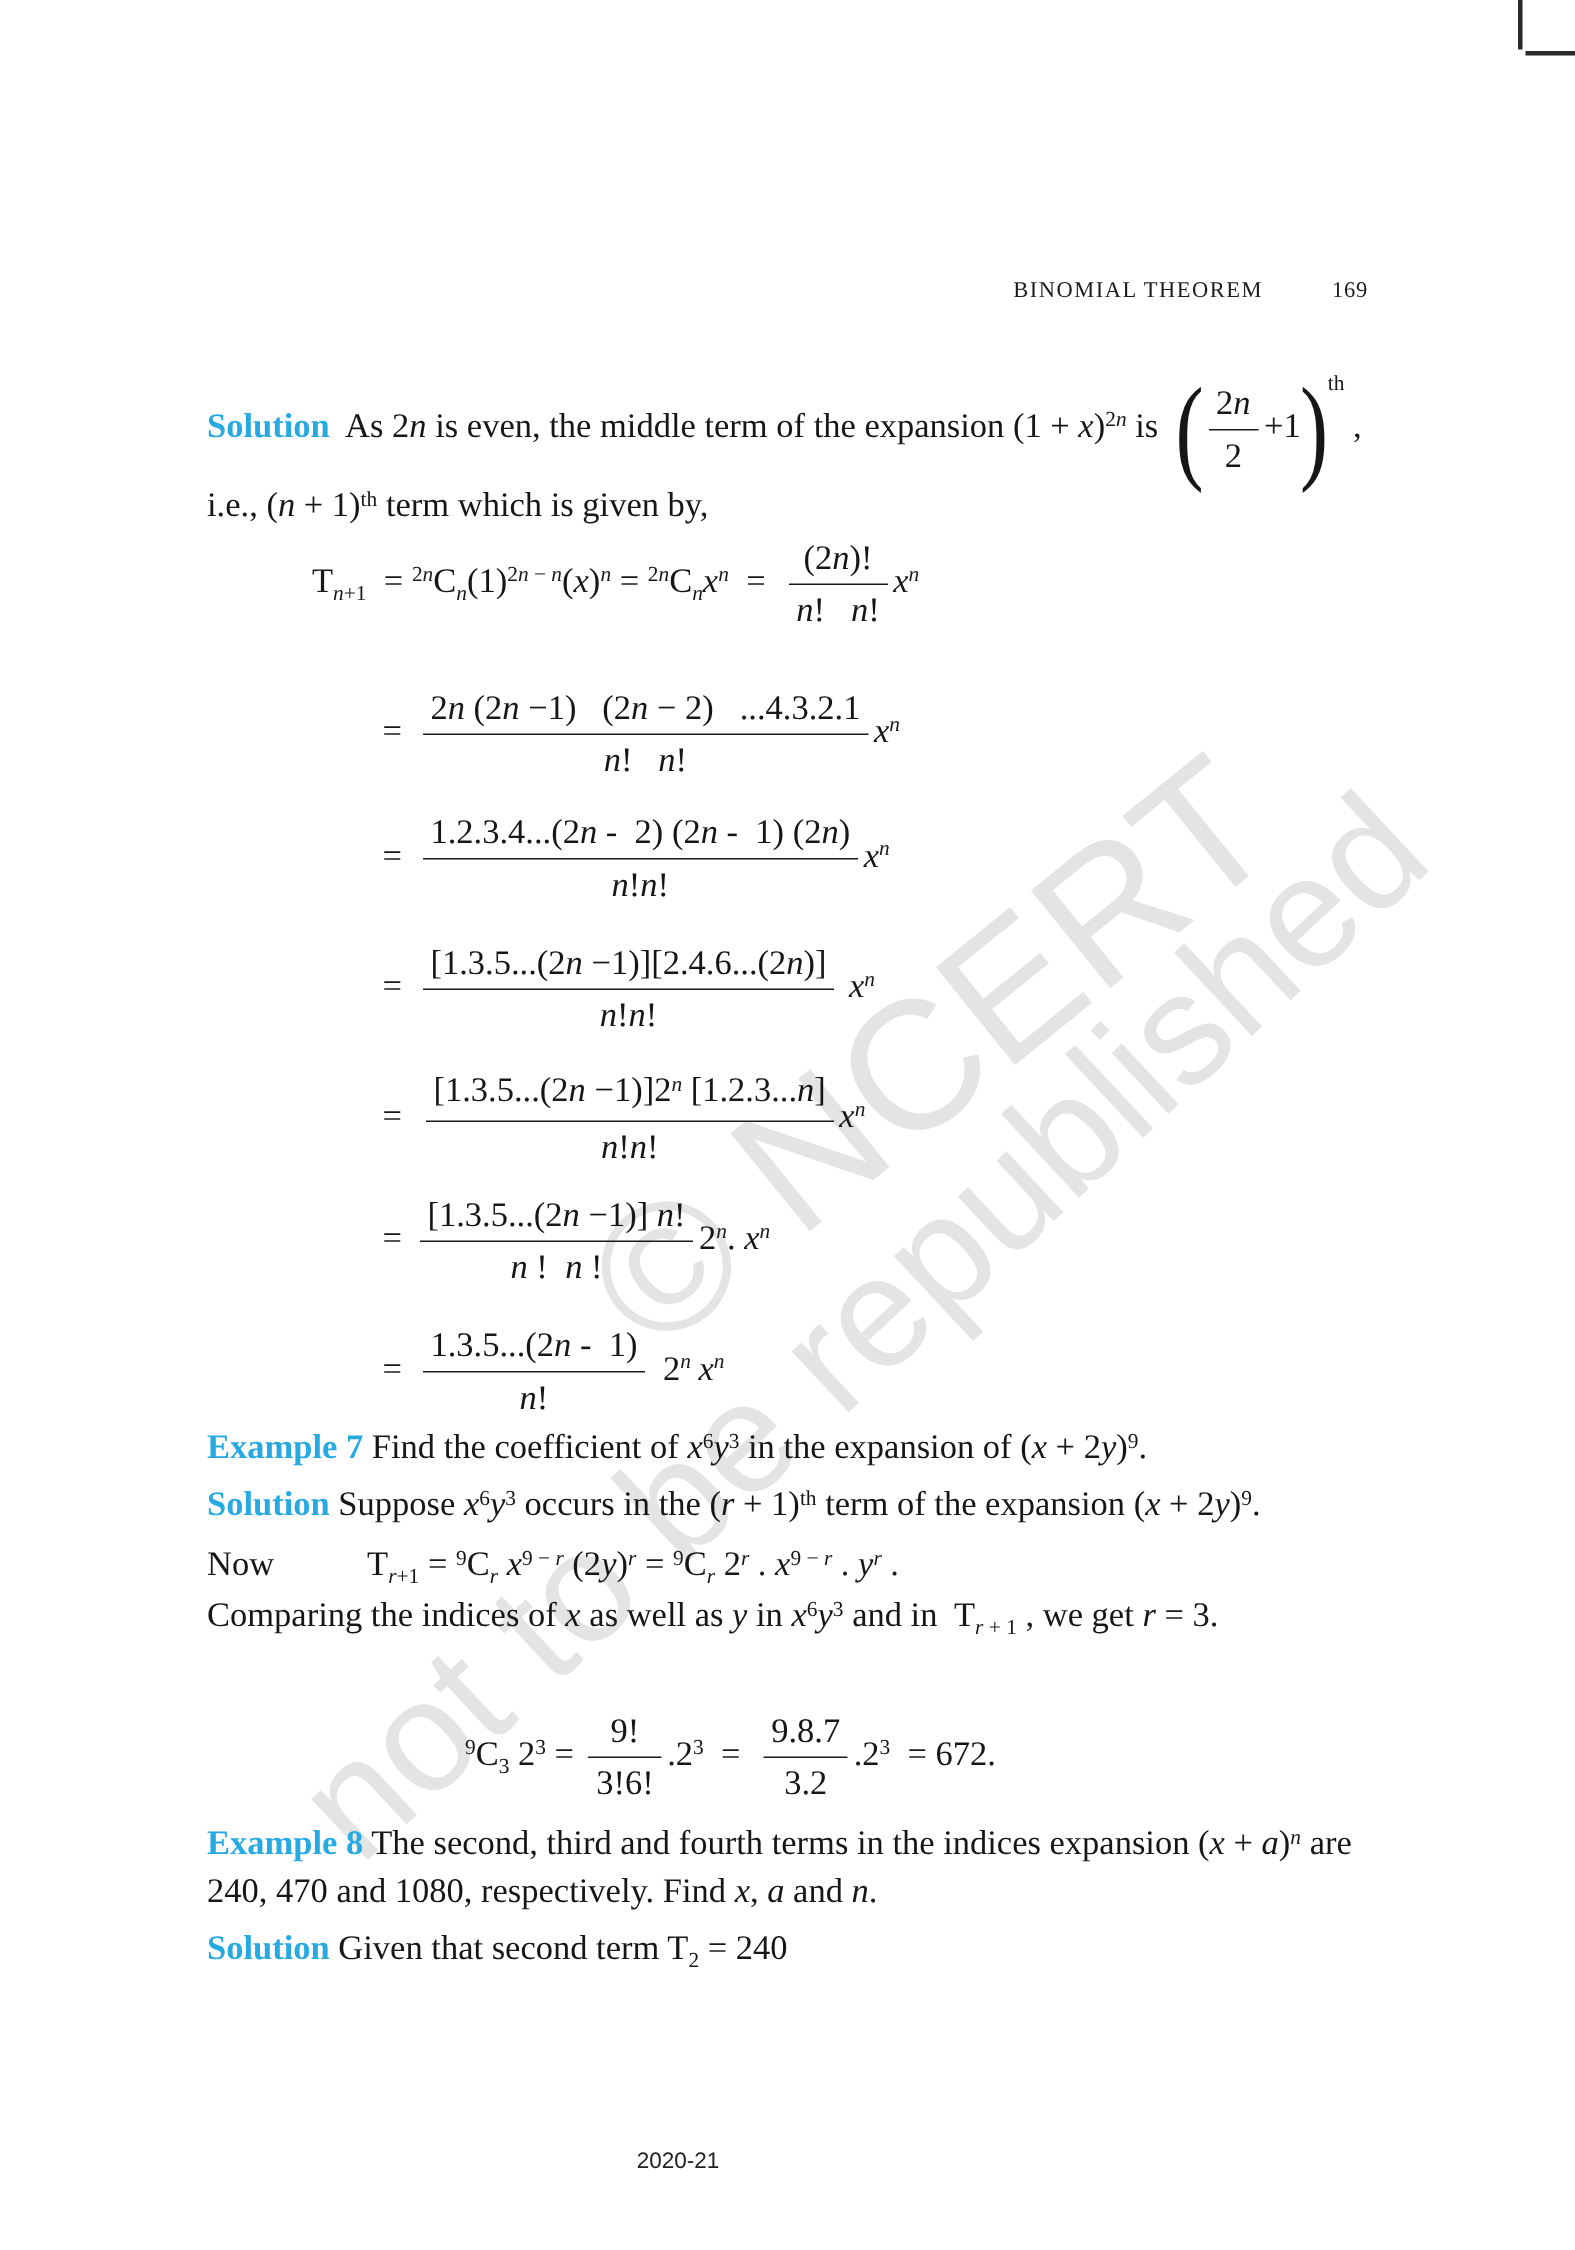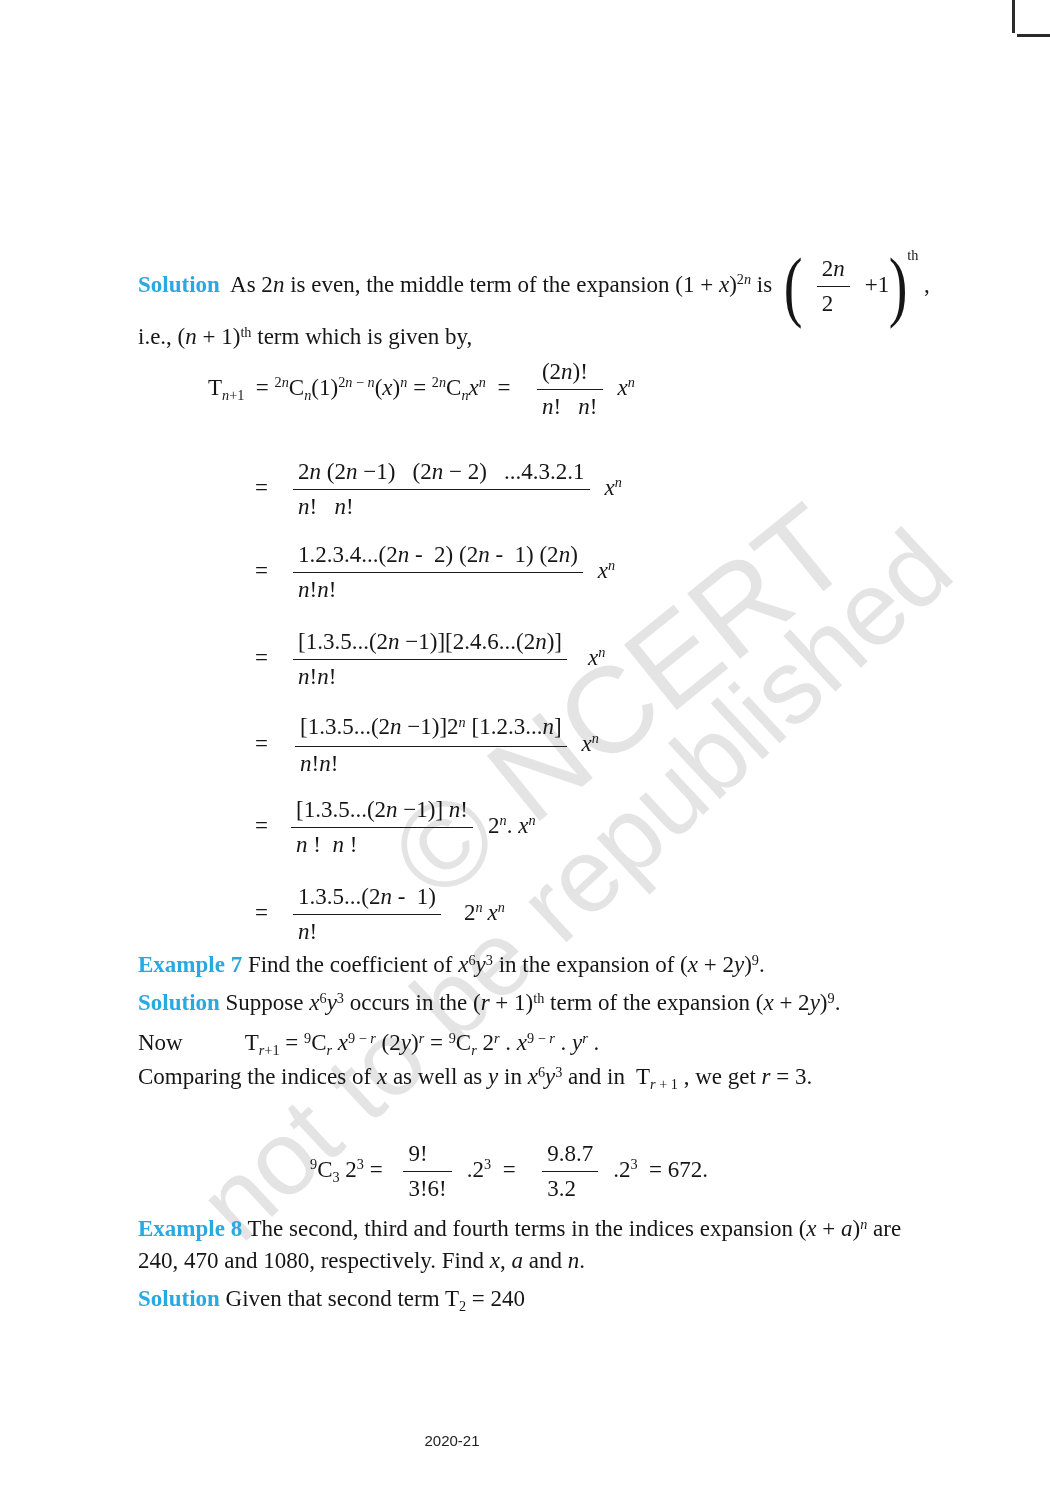--- a/index.html
+++ b/index.html
@@ -36,39 +36,40 @@
 
   
   .line {
     position:absolute; font-size:23px; line-height:30px; white-space:pre; z-index:1;
     color:var(--ink);
   }
   .it  { font-style:italic; }
   .lbl { color:var(--accent); font-weight:700; }
   .sup { font-size:62%; position:relative; top:-0.52em; }
   .sub { font-size:62%; position:relative; top:0.35em; }
-  .frac { display:inline-block; vertical-align:middle; text-align:left; margin:0 15px; }
+  .frac { display:inline-block; vertical-align:middle; text-align:center; margin:0 4px; }
   .frac .num { display:block; border-bottom:1.5px solid #1a1a1a; padding:0 5px 2px; }
   .frac .den { display:block; padding:2px 5px 0; }
   .big {
     display:inline-block; vertical-align:middle; font-size:340%; font-weight:300;
     line-height:0.85; transform:scaleX(0.72); margin:0 -4px;
   }
 </style>
 </head>
 <body>
 
 <div class="page">
 
   <div class="cropmark-v"></div>
   <div class="cropmark-h"></div>
 
   <div class="watermark wm1">© NCERT</div>
   <div class="watermark wm2">not to be republished</div>
 
+  <div class="header"><span class="htitle">BINOMIAL THEOREM</span><span class="hnum">169</span></div>
 
   <div class="line" style="left:138px;top:253px;"><span class="lbl">Solution</span><span>  As 2</span><span class="it">n</span><span> is even, the middle term of the expansion (1 + </span><span class="it">x</span><span>)</span><span class="sup"><span>2</span><span class="it">n</span></span><span> is  </span><span class="big">(</span><span class="frac"><span class="num"><span>2</span><span class="it">n</span></span><span class="den"><span>2</span></span></span><span>+1</span><span class="big">)</span><span class="sup" style="top: -2.2em;"><span>th</span></span><span> ,</span></div>
   <div class="line" style="left:138px;top:322px;"><span>i.e., (</span><span class="it">n</span><span> + 1)</span><span class="sup"><span>th</span></span><span> term which is given by,</span></div>
 
   <div class="line" style="left:208px;top:357px;"><span>T</span><span class="sub"><span class="it">n</span><span>+1</span></span><span>  = </span><span class="sup"><span>2</span><span class="it">n</span></span><span>C</span><span class="sub"><span class="it">n</span></span><span>(1)</span><span class="sup"><span>2</span><span class="it">n</span><span> − </span><span class="it">n</span></span><span>(</span><span class="it">x</span><span>)</span><span class="sup"><span class="it">n</span></span><span> = </span><span class="sup"><span>2</span><span class="it">n</span></span><span>C</span><span class="sub"><span class="it">n</span></span><span class="it">x</span><span class="sup"><span class="it">n</span></span><span>  =  </span><span class="frac"><span class="num"><span>(2</span><span class="it">n</span><span>)!</span></span><span class="den"><span class="it">n</span><span>!   </span><span class="it">n</span><span>!</span></span></span><span class="it">x</span><span class="sup"><span class="it">n</span></span></div>
   <div class="line" style="left:255px;top:457px;"><span>=</span><span style="display: inline-block; width: 10px;"></span><span class="frac"><span class="num"><span>2</span><span class="it">n</span><span> (2</span><span class="it">n</span><span> −1)   (2</span><span class="it">n</span><span> − 2)   ...4.3.2.1</span></span><span class="den"><span class="it">n</span><span>!   </span><span class="it">n</span><span>!</span></span></span><span class="it">x</span><span class="sup"><span class="it">n</span></span></div>
   <div class="line" style="left:255px;top:540px;"><span>=</span><span style="display: inline-block; width: 10px;"></span><span class="frac"><span class="num"><span>1.2.3.4...(2</span><span class="it">n</span><span> -  2) (2</span><span class="it">n</span><span> -  1) (2</span><span class="it">n</span><span>)</span></span><span class="den"><span class="it">n</span><span>!</span><span class="it">n</span><span>!</span></span></span><span class="it">x</span><span class="sup"><span class="it">n</span></span></div>
   <div class="line" style="left:255px;top:627px;"><span>=</span><span style="display: inline-block; width: 10px;"></span><span class="frac"><span class="num"><span>[1.3.5...(2</span><span class="it">n</span><span> −1)][2.4.6...(2</span><span class="it">n</span><span>)]</span></span><span class="den"><span class="it">n</span><span>!</span><span class="it">n</span><span>!</span></span></span><span style="display: inline-block; width: 6px;"></span><span class="it">x</span><span class="sup"><span class="it">n</span></span></div>
   <div class="line" style="left:255px;top:712px;"><span>=</span><span style="display: inline-block; width: 12px;"></span><span class="frac"><span class="num"><span>[1.3.5...(2</span><span class="it">n</span><span> −1)]2</span><span class="sup"><span class="it">n</span></span><span> [1.2.3...</span><span class="it">n</span><span>]</span></span><span class="den"><span class="it">n</span><span>!</span><span class="it">n</span><span>!</span></span></span><span class="it">x</span><span class="sup"><span class="it">n</span></span></div>
   <div class="line" style="left:255px;top:795px;"><span>=</span><span style="display: inline-block; width: 8px;"></span><span class="frac"><span class="num"><span>[1.3.5...(2</span><span class="it">n</span><span> −1)] </span><span class="it">n</span><span>!</span></span><span class="den"><span class="it">n</span><span> !  </span><span class="it">n</span><span> !</span></span></span><span>2</span><span class="sup"><span class="it">n</span></span><span>. </span><span class="it">x</span><span class="sup"><span class="it">n</span></span></div>

